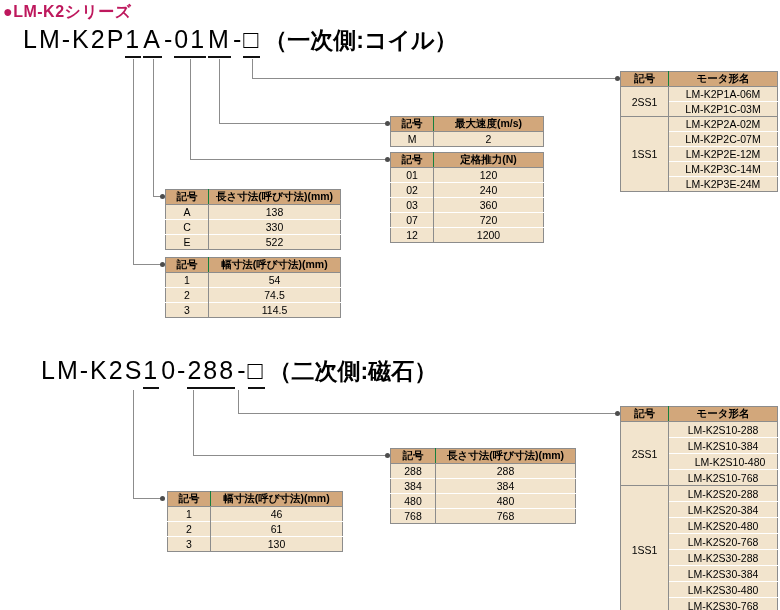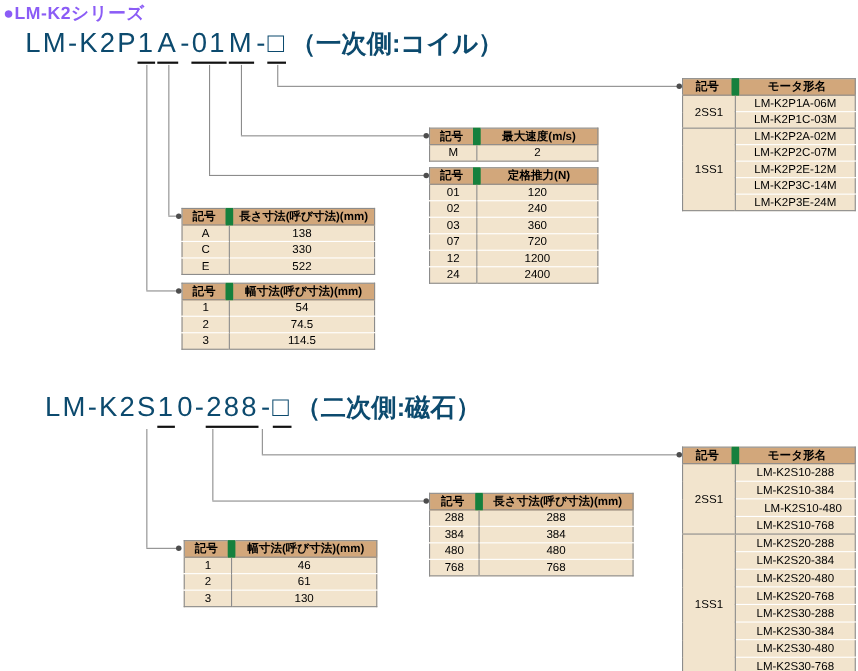--- a/index.html
+++ b/index.html
@@ -4,49 +4,49 @@
 <style>
   html,body{margin:0;padding:0;background:#fff;}
   #page{
     position:relative;width:780px;height:610px;background:#fff;overflow:hidden;
     font-family:"Liberation Sans","DejaVu Sans",sans-serif;color:#000;
   }
   .title{
     position:absolute;left:3px;top:2px;font-size:16px;font-weight:700;letter-spacing:.5px;
   }
   .code-line{
-    position:absolute;white-space:nowrap;font-size:25px;letter-spacing:2px;color:#0c4a6e;line-height:1.1;
+    position:absolute;white-space:nowrap;font-size:25px;letter-spacing:2px;color:#000000;line-height:1.1;
   }
   .code-line .seg{display:inline-block;padding-bottom:2px;}
   .code-line .seg.u{border-bottom:2.5px solid #111;margin-right:2px;}
   .code-line .suffix{font-weight:700;font-size:23px;letter-spacing:0;margin-left:2px;}
   table.data-table{
     position:absolute;border-collapse:collapse;table-layout:fixed;
     background:#f2e4cd;border:1px solid #8c8c8c;
   }
   table.data-table th{
     background:#d2a77b;font-weight:700;font-size:10.5px;height:14px;
     padding:0 2px;text-align:center;white-space:nowrap;border-bottom:1px solid #8c8c8c;
   }
-  table.data-table th.sym{border-right:7px solid #15803d;}
+  table.data-table th.sym{border-right:1px solid #15803d;}
   table.data-table td{
     font-size:10.5px;text-align:center;padding:0 2px;white-space:nowrap;
     border-top:1px solid #fff;
   }
   table.data-table td.sym{border-right:1px solid #8c8c8c;}
   table.data-table tr.gstart td{border-top:1px solid #8c8c8c;}
   table.data-table tbody tr:first-child td{border-top:1px solid #8c8c8c;}
   .cline{position:absolute;background:#8c8c8c;}
   .cdot{position:absolute;width:5px;height:5px;border-radius:50%;background:#4d4d4d;}
 </style>
 </head>
 <body>
 
 <div id="page">
-  <div class="title" style="color: #8b5cf6;">●LM-K2シリーズ</div>
+  <div class="title" style="color: #be185d;">●LM-K2シリーズ</div>
   <div id="content">
       <div>
         <div class="code-line" style="left: 23px; top: 26px;"><span class="seg">LM-K2P</span><span class="seg u">1</span><span class="seg u">A</span><span class="seg">-</span><span class="seg u">01</span><span class="seg u">M</span><span class="seg">-</span><span class="seg u">□</span><span class="suffix">（一次側:コイル）</span></div>
         <table class="data-table" style="left: 620px; top: 71px; width: 157px;">
           <colgroup>
             <col style="width: 48px;">
             <col style="width: 109px;">
           </colgroup>
           <thead>
             <tr>
@@ -122,24 +122,20 @@
               <td class="sym" style="height: 14px;">03</td>
               <td>360</td>
             </tr>
             <tr>
               <td class="sym" style="height: 14px; margin-top: 17px;">07</td>
               <td>720</td>
             </tr>
             <tr>
               <td class="sym" style="height: 14px;">12</td>
               <td>1200</td>
-            </tr>
-            <tr>
-              <td class="sym" style="height: 14px;">24</td>
-              <td>2400</td>
             </tr>
           </tbody>
         </table>
         <table class="data-table" style="left: 165px; top: 189px; width: 175px;">
           <colgroup>
             <col style="width: 43px;">
             <col style="width: 132px;">
           </colgroup>
           <thead>
             <tr>

